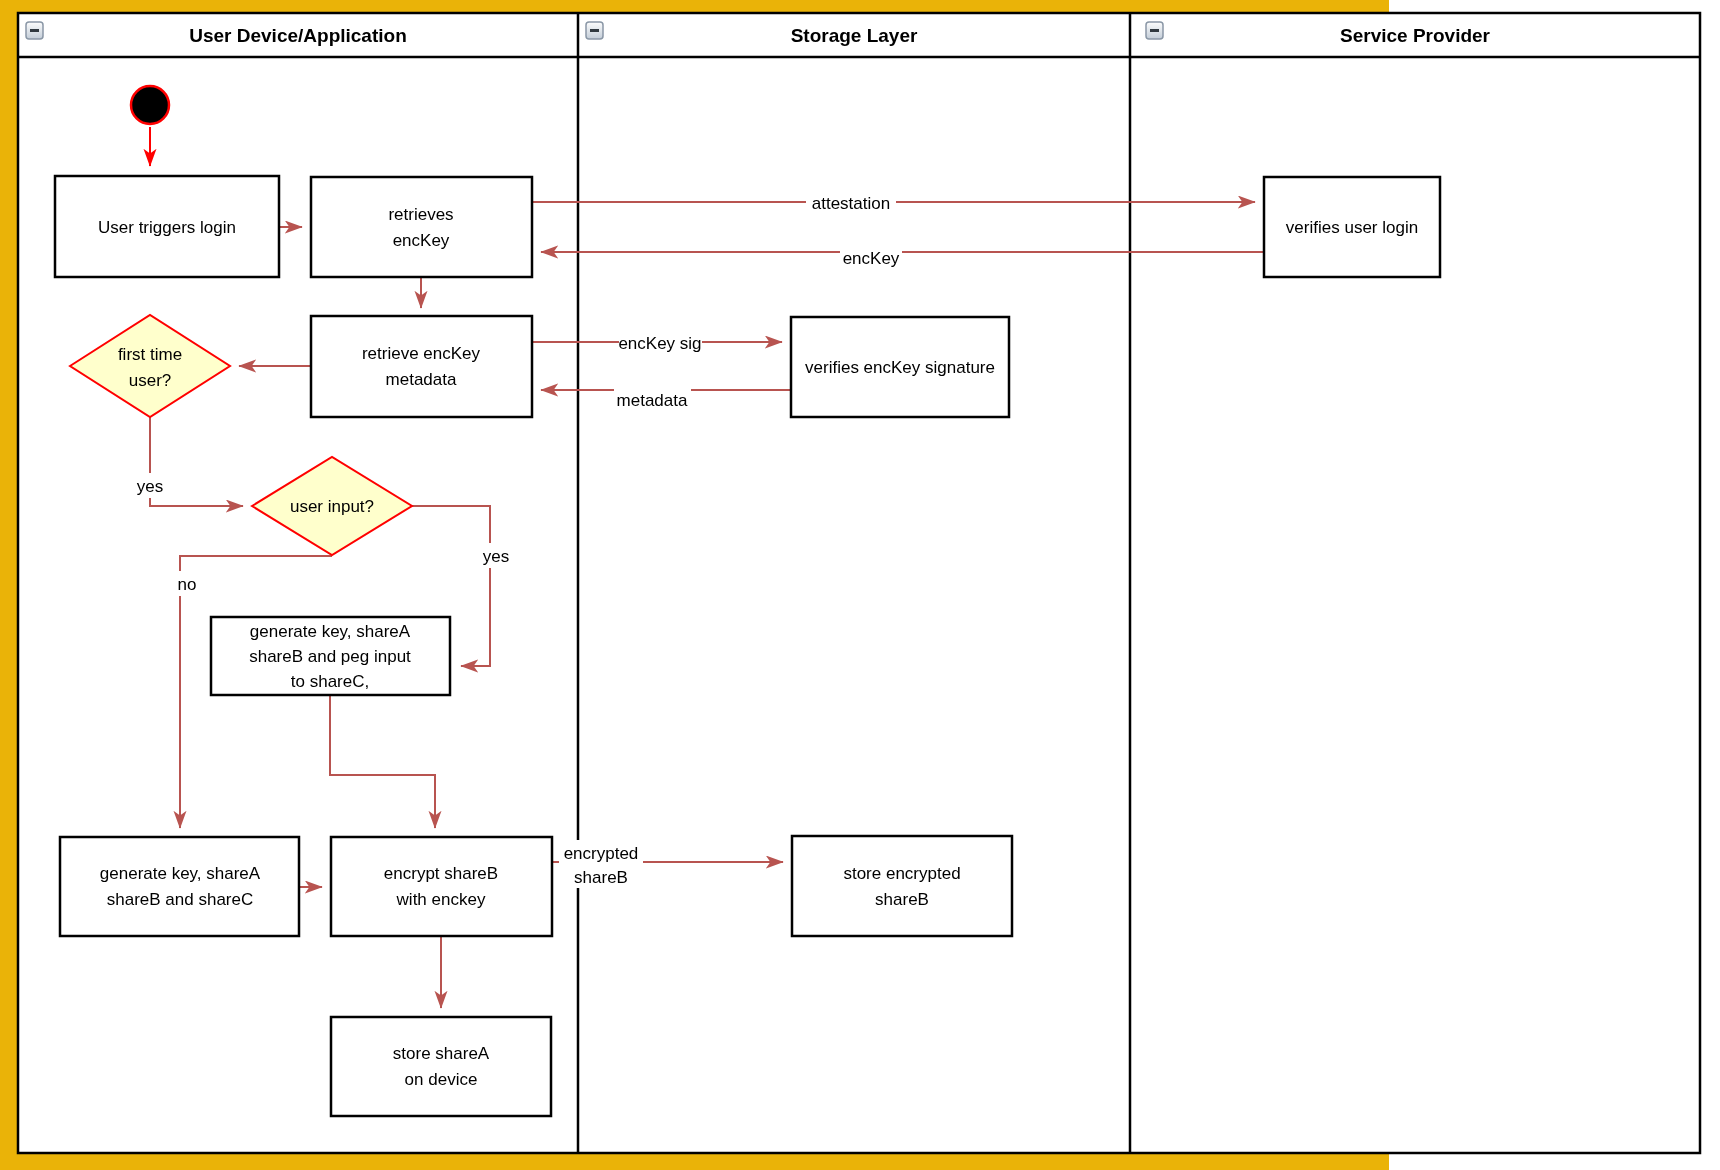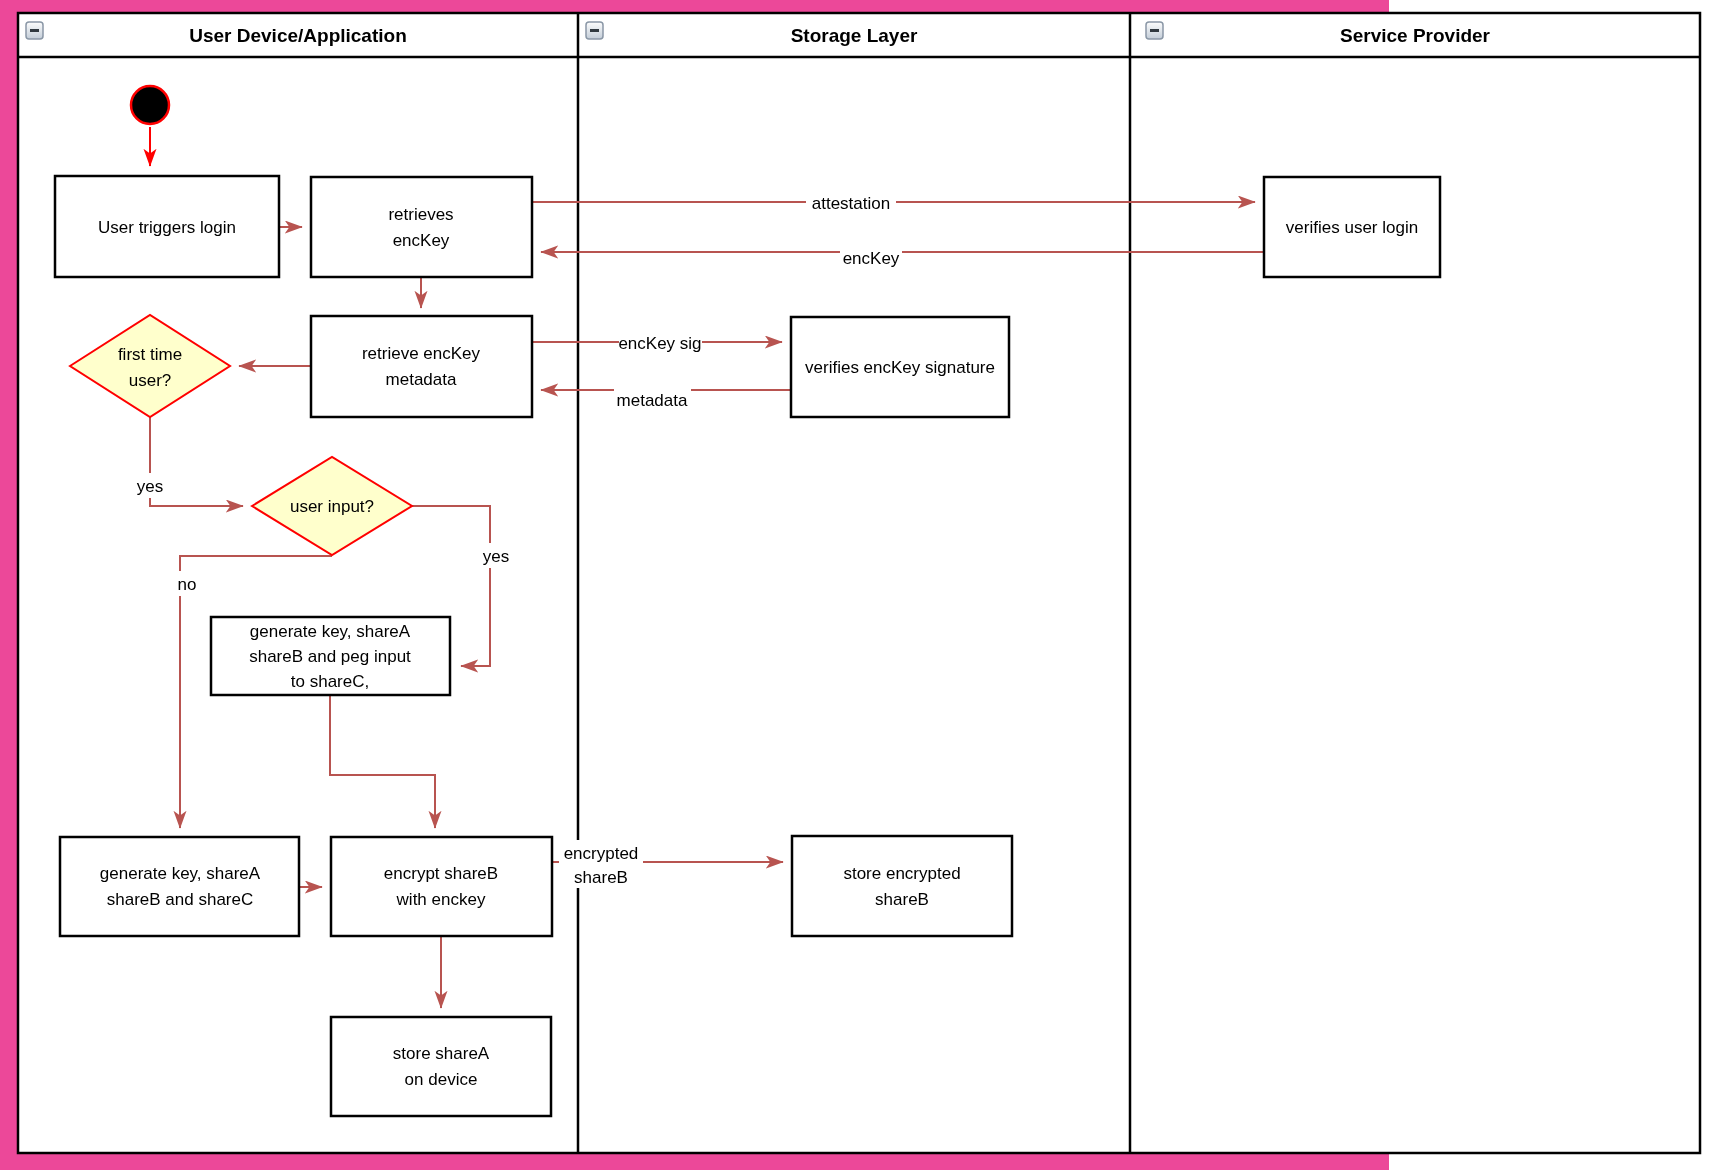--- a/index.html
+++ b/index.html
@@ -1,16 +1,16 @@
 <!DOCTYPE html>
 <html><head>
 <meta charset="utf-8">
 <style>
   html,body{margin:0;padding:0;background:#ffffff;}
-  .stage{position:relative;width:1389px;height:1170px;background:#ec4899;
+  .stage{position:relative;width:1389px;height:1170px;background:#eab308;
          font-family:"Liberation Sans", sans-serif;text-decoration:underline;}
   svg{display:block;}
   text{font-family:"Liberation Sans", sans-serif;fill:#000000;}
   .lane-title{font-size:19px;font-weight:bold;}
   .node-text{font-size:17px;}
   .edge-label{font-size:17px;}
 </style>
 </head>
 <body>
 

